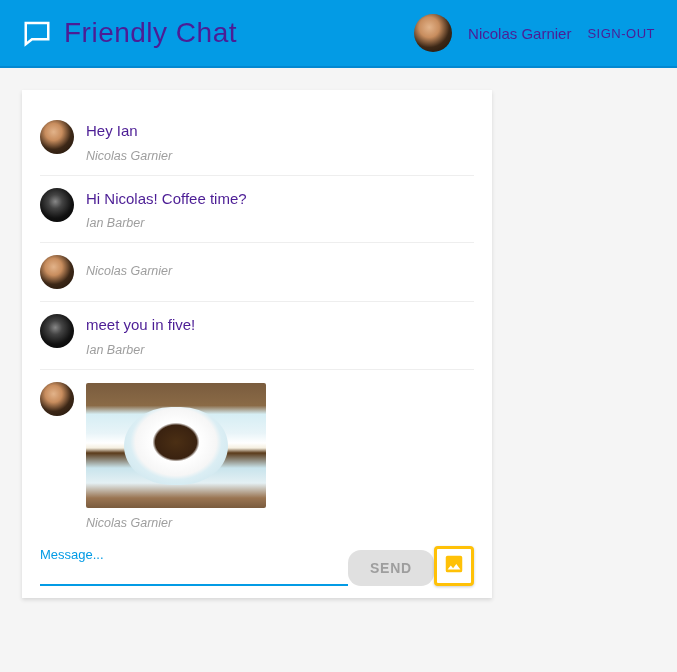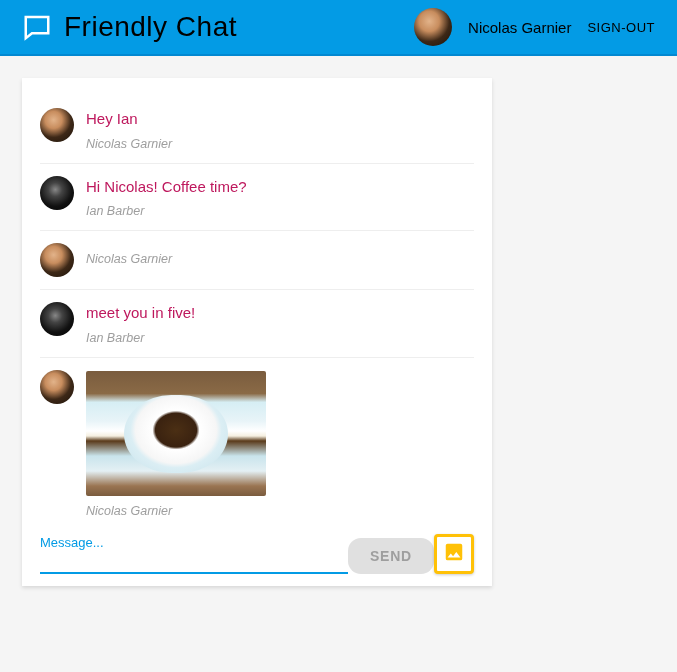--- a/index.html
+++ b/index.html
@@ -5,25 +5,25 @@
     * { box-sizing: border-box; margin: 0; padding: 0; }
     body {
       font-family: 'Helvetica Neue', Arial, sans-serif;
       background: #f5f5f5;
       width: 677px;
       height: 672px;
       overflow: hidden;
     }
     .header {
       background: #039be5;
-      height: 56px;
+      height: 68px;
       display: flex;
       align-items: center;
       padding: 16px 22px;
-      color: #000000;
+      color: #4c1d95;
       border-bottom: 2px solid #0288d1;
     }
     .header-title {
       display: flex;
       align-items: center;
       flex: 1;
     }
     .chat-icon {
       width: 30px;
       height: 30px;
@@ -89,21 +89,21 @@
     }
     .avatar-ian {
       background: radial-gradient(circle at 45% 40%, #888 0%, #444 25%, #111 60%, #000 100%);
     }
     .msg-body {
       flex: 1;
       padding-top: 1px;
     }
     .msg-text {
       font-size: 15px;
-      color: #be185d;
+      color: #4c1d95;
       line-height: 1.3;
     }
     .msg-author {
       font-size: 12.5px;
       color: #9e9e9e;
       font-style: italic;
       margin-top: 8px;
     }
     .msg-image {
       width: 180px;

